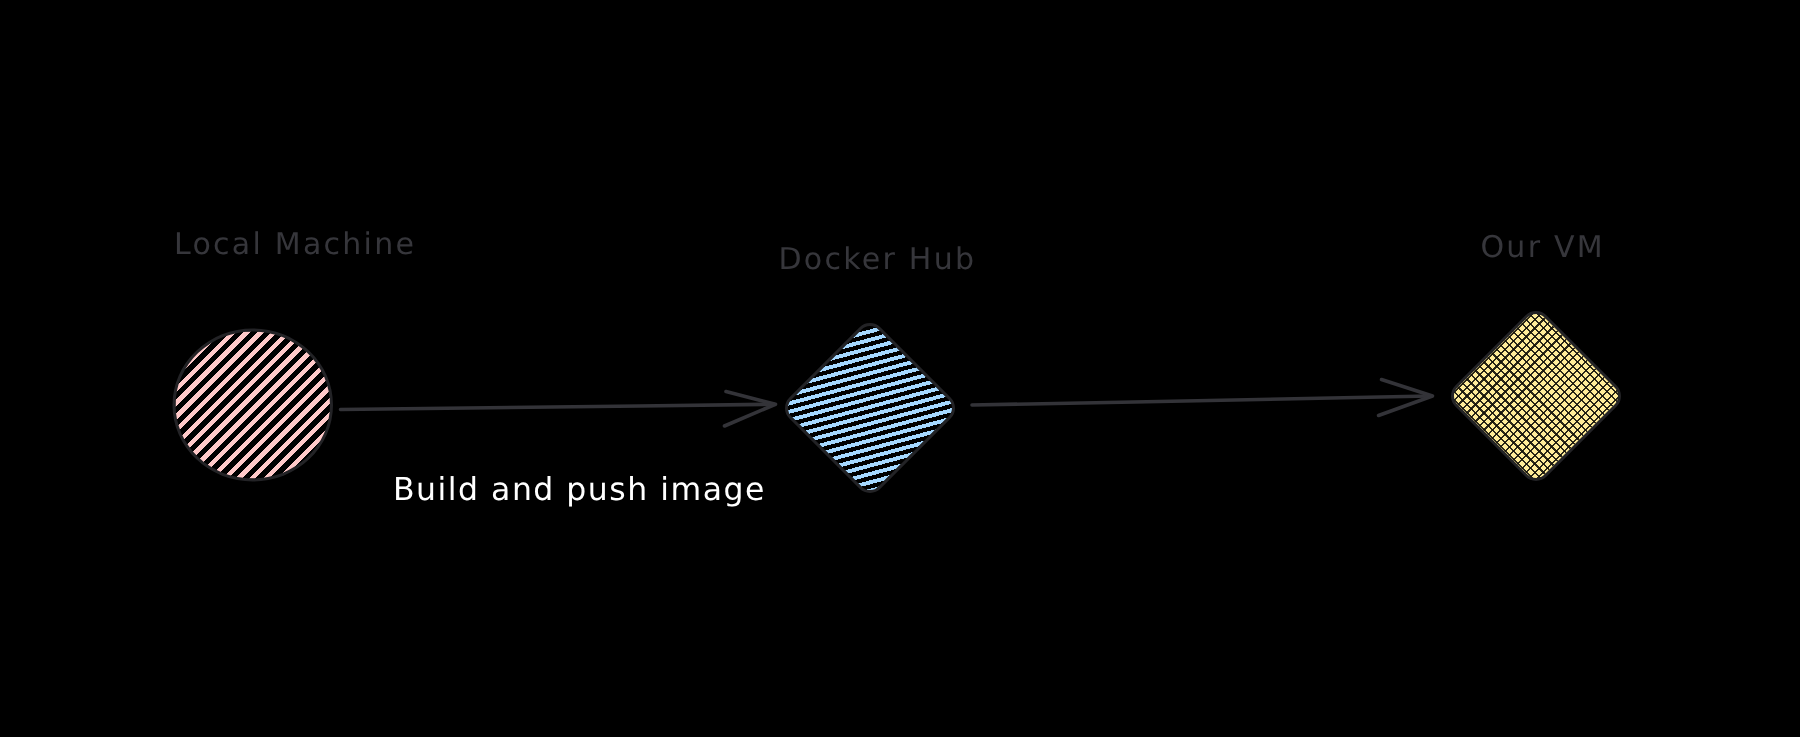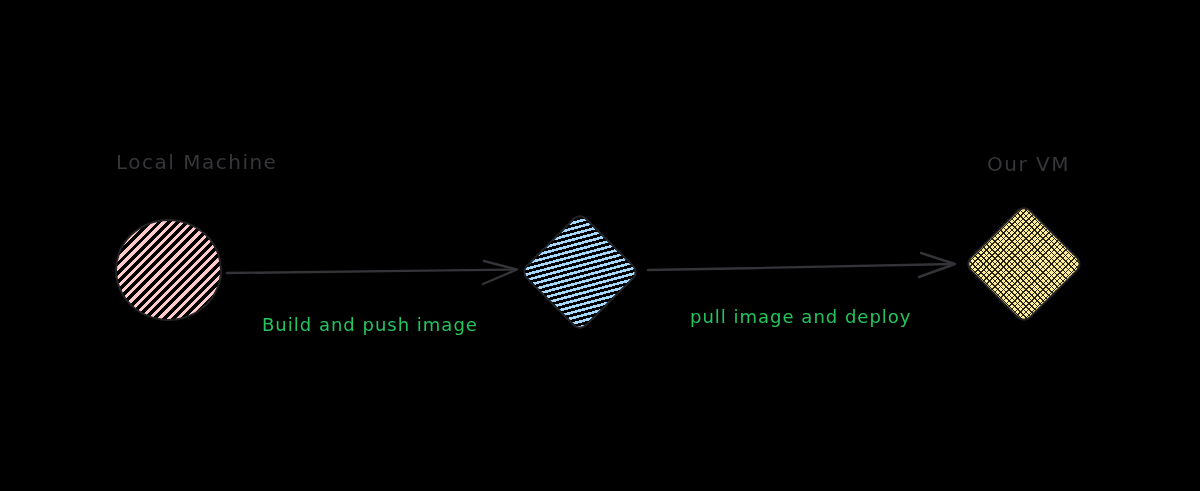--- a/index.html
+++ b/index.html
@@ -18,22 +18,22 @@
   .node-label {
     position: absolute;
     color: #36363b;
     font-size: 20px;
     font-weight: 500;
     letter-spacing: 1.5px;
     white-space: nowrap;
   }
   .edge-label {
     position: absolute;
-    color: #22c55e;
-    font-size: 18px;
+    color: #ffffff;
+    font-size: 21px;
     font-weight: 500;
     letter-spacing: 1px;
     white-space: nowrap;
   }
   
   .circle-node {
     position: absolute;
     left: 115px;
     top: 219px;
     width: 107px;
@@ -94,20 +94,21 @@
     stroke-linejoin: round;
   }
 </style>
 </head>
 <body>
 
 <div id="canvas">
 
   <div class="node-label" style="left:116px; top:150px;">Local Machine</div>
 
+  <div class="node-label" style="left:519px; top:160px;">Docker Hub</div>
 
   <div class="node-label" style="left:987px; top:152px;text-align:center;">Our VM</div>
 
   <div class="circle-node"></div>
 
   <div class="diamond-node diamond-blue"></div>
 
   <div class="diamond-node diamond-yellow"></div>
 
   <svg class="edges" viewBox="0 0 1200 491">
@@ -116,15 +117,14 @@
       <polyline points="484,261 517,269.5 483,284"></polyline>
     </g>
     <g>
       <path d="M648,270 C 750,268.5 860,265.5 953,264"></path>
       <polyline points="921,253 955,264 919,277"></polyline>
     </g>
   </svg>
 
   <div class="edge-label" style="left:262px; top:314px;">Build and push image</div>
 
-  <div class="edge-label" style="left:690px; top:306px;">pull image and deploy</div>
 
 </div>
 
 </body></html>

